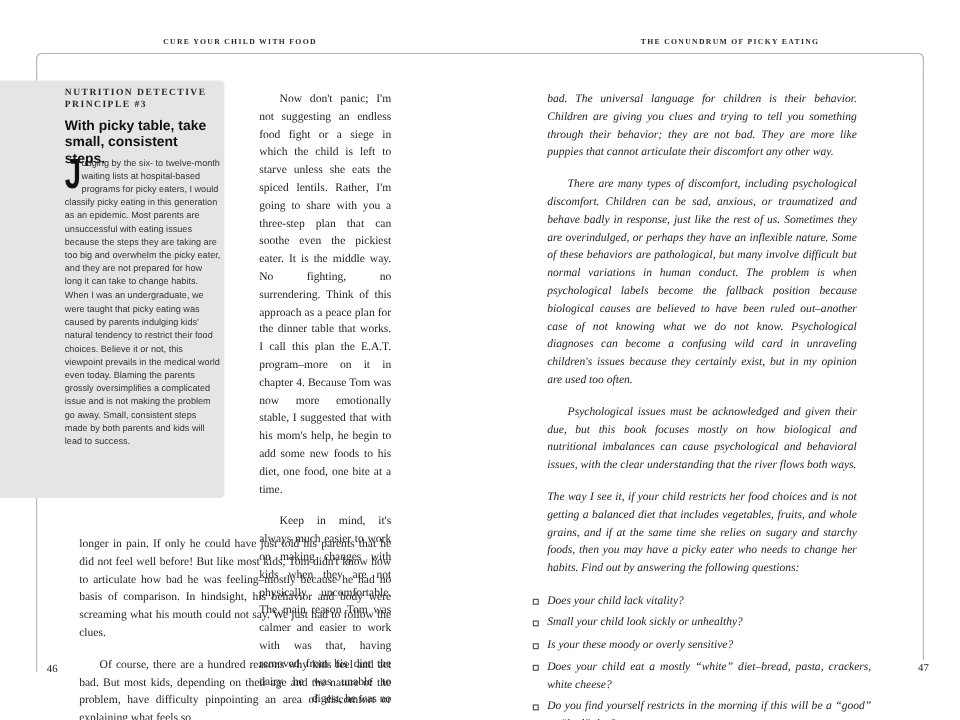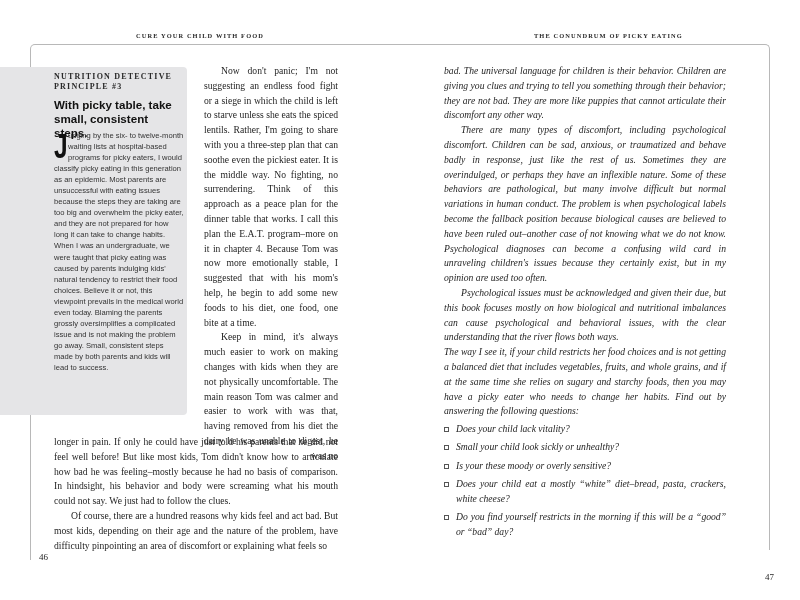--- a/index.html
+++ b/index.html
@@ -51,21 +51,21 @@
     line-height: 11.05px; color: #333;
   }
   .sb-body .dropcap {
     float: left; font-size: 35px; line-height: 30px; font-weight: bold;
     margin: 1px 4px 0 0; color: #111; font-family: "Liberation Sans", sans-serif;
     transform: scaleX(0.7); transform-origin: left top; width: 10px;
   }
 
   .body-text {
     font-family: "Liberation Serif", serif; font-size: 9.65px; line-height: 14.8px;
-    color: #1e1e1e; text-align: justify; margin: 0;
+    color: #1e1e1e; text-align: justify; margin: 12px;
   }
   .col-narrow { position: absolute; left: 204px; top: 64px; width: 134px; }
   .col-left-wide { position: absolute; left: 54px; top: 435px; width: 284px; }
   .col-right { position: absolute; left: 444px; top: 64px; width: 282px; font-style: italic; }
   p.indent { text-indent: 17px; }
   p.last-line-right { text-align-last: right; }
 
   .section-heading {
     font-family: "Liberation Sans", sans-serif; font-weight: bold; font-size: 12.2px;
     color: #111; margin: 12px 0 4px 0; line-height: 14px;
@@ -77,21 +77,21 @@
   }
   .checkbox {
     position: absolute; left: 0; top: 5px; width: 5px; height: 5px;
     border: 0.8px solid #555; box-sizing: border-box; background: #fff;
   }
   .page-num {
     position: absolute; top: 549px; font-size: 9px; color: #1e1e1e;
     font-family: "Liberation Serif", serif;
   }
   #page-num-left { left: 23px; top: 552px; margin-left: 16px; }
-  #page-num-right { left: 765px; top: 572px; }
+  #page-num-right { left: 765px; top: 551px; }
 </style>
 </head>
 <body>
 
 <div id="head-left" class="running-head">CURE YOUR CHILD WITH FOOD</div>
 <div id="head-right" class="running-head">THE CONUNDRUM OF PICKY EATING</div>
 
 <div class="frame-top"></div>
 <div class="frame-left"></div>
 <div class="frame-right"></div>

